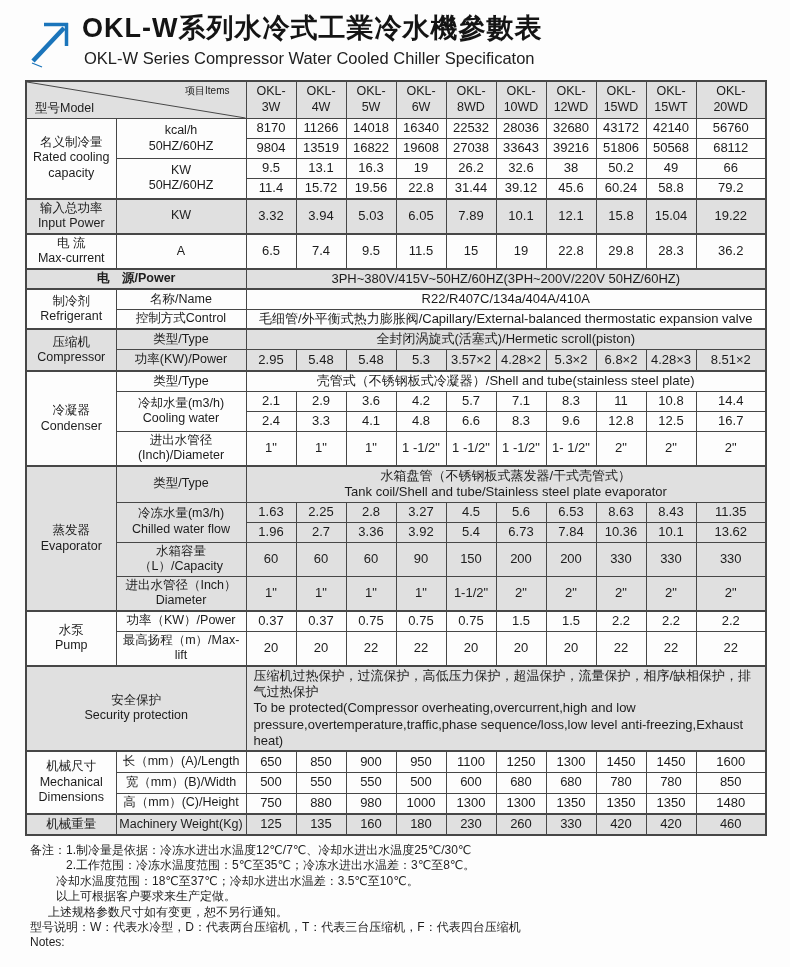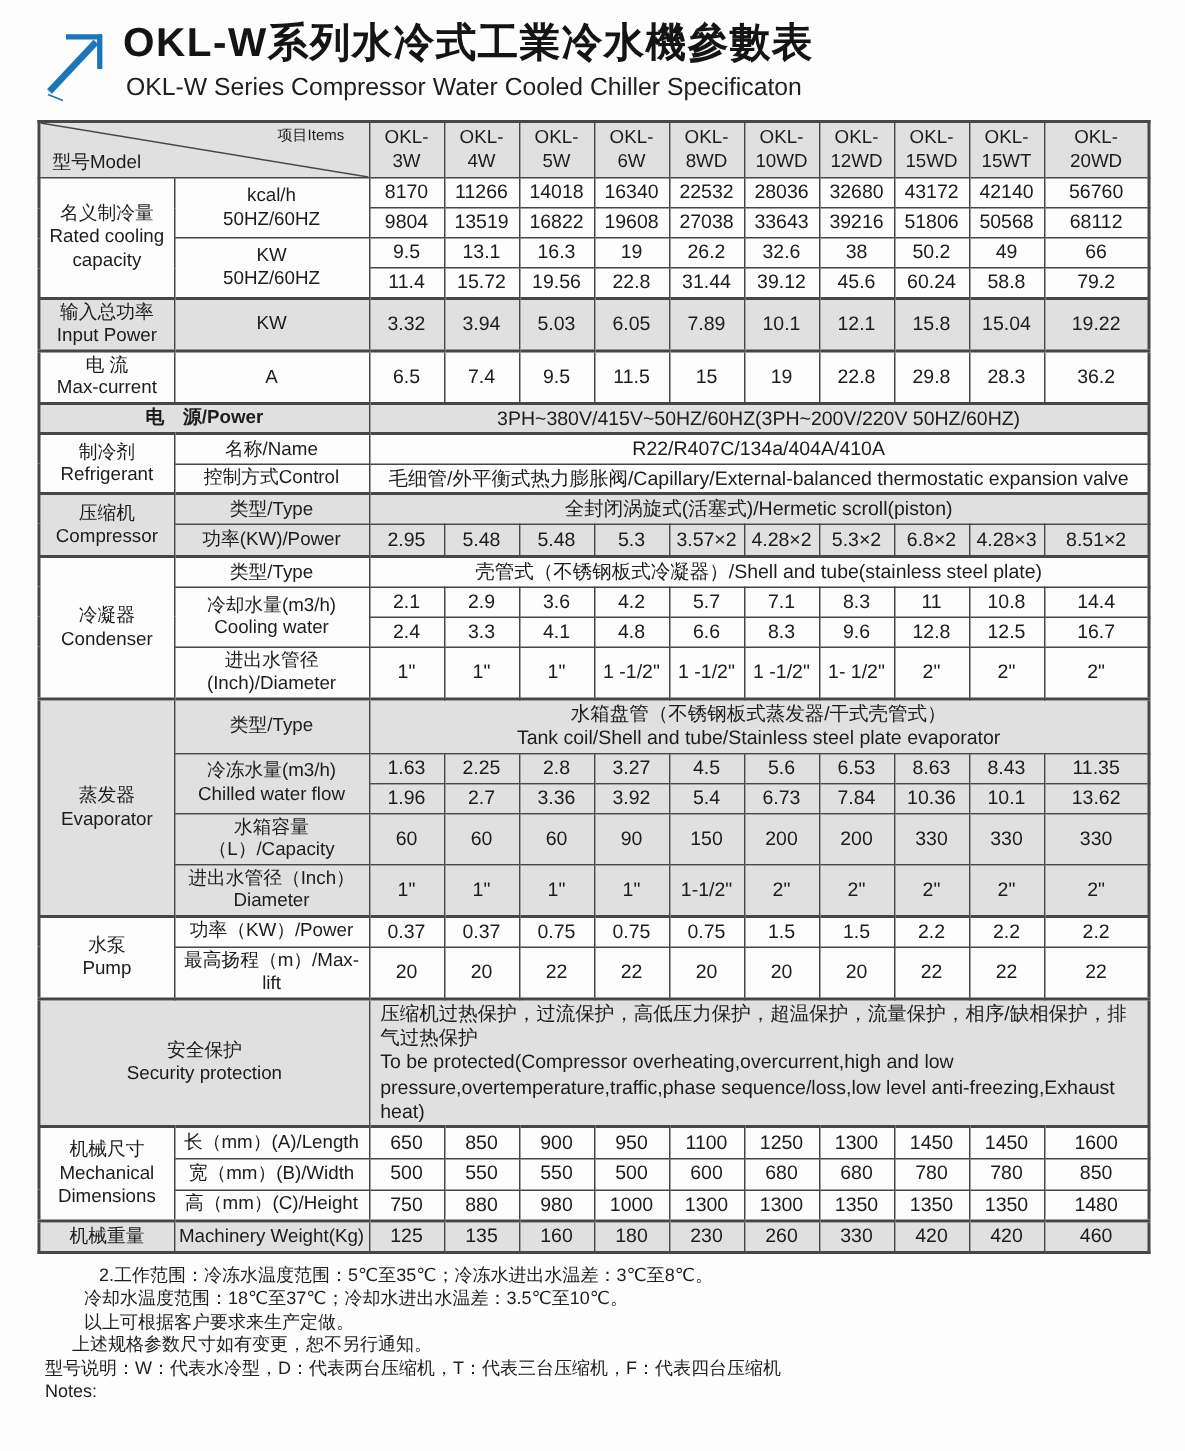--- a/index.html
+++ b/index.html
@@ -425,20 +425,21 @@
             <td class="val">330</td>
             <td class="val">420</td>
             <td class="val">420</td>
             <td class="val">460</td>
           </tr>
         </tbody>
       </table>
   </div>
 
   <div class="notes" id="notes">
+      <div class="note-line" style="padding-left: 0px;">备注：1.制冷量是依据：冷冻水进出水温度12℃/7℃、冷却水进出水温度25℃/30℃</div>
       <div class="note-line" style="padding-left: 36px;">2.工作范围：冷冻水温度范围：5℃至35℃；冷冻水进出水温差：3℃至8℃。</div>
       <div class="note-line" style="padding-left: 26px;">冷却水温度范围：18℃至37℃；冷却水进出水温差：3.5℃至10℃。</div>
       <div class="note-line" style="padding-left: 26px;">以上可根据客户要求来生产定做。</div>
       <div class="note-line" style="padding-left: 18px;">上述规格参数尺寸如有变更，恕不另行通知。</div>
       <div class="note-line" style="padding-left: 0px;">型号说明：W：代表水冷型，D：代表两台压缩机，T：代表三台压缩机，F：代表四台压缩机</div>
       <div class="note-line" style="padding-left: 0px;">Notes:</div>
     </div>
 
 </div>
 

